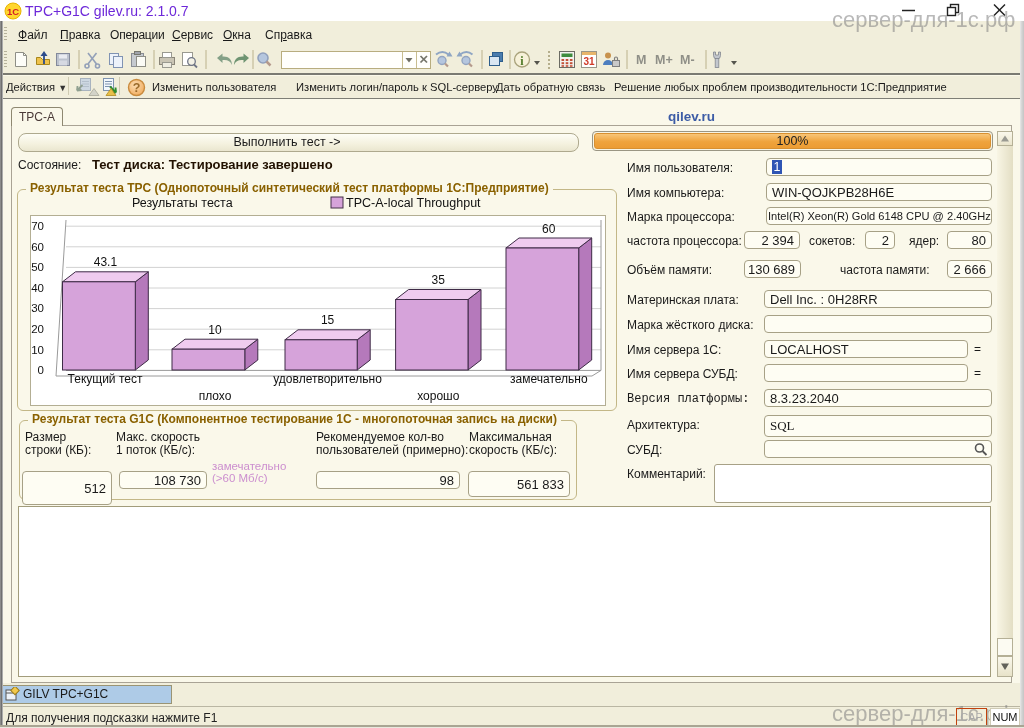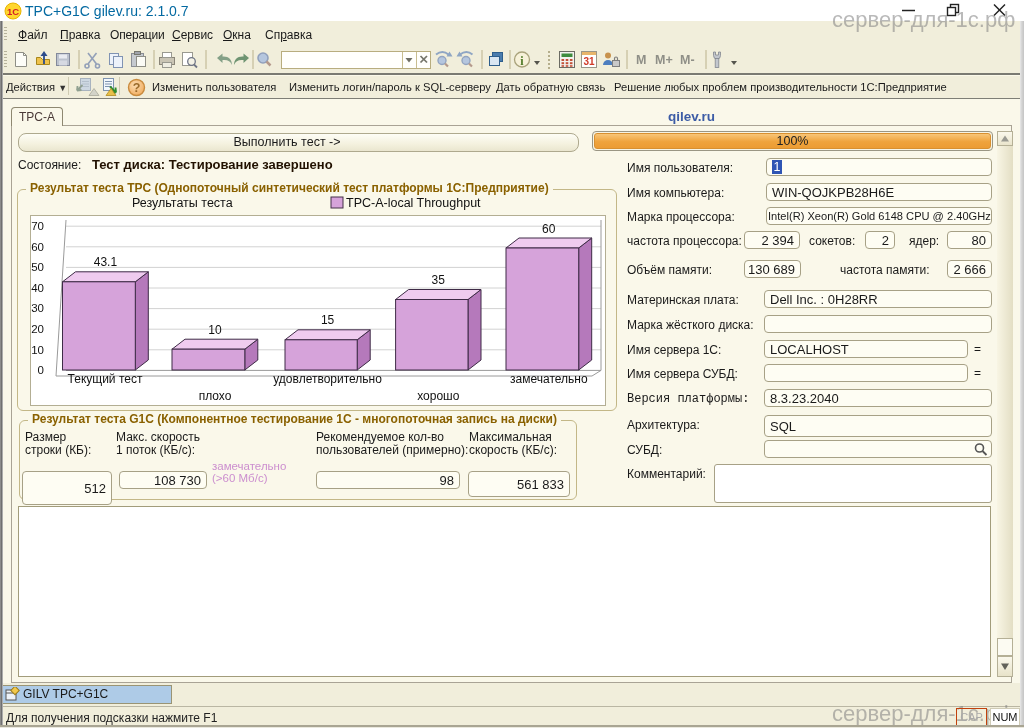--- a/index.html
+++ b/index.html
@@ -17,21 +17,21 @@
 .wm{position:absolute;color:rgba(128,128,128,0.55);font-size:22px;white-space:nowrap;z-index:50;}
 .tbt{position:absolute;font-size:11.2px;top:81px;white-space:nowrap;}
 </style></head>
 <body>
 
 <div class="abs" style="left:0;top:0;width:1024px;height:21px;background:#FFFFFF;"></div>
 <svg class="abs" style="left:4px;top:2px" width="18" height="18" viewBox="0 0 18 18">
  <circle cx="9" cy="9" r="8" fill="#FFD62E" stroke="#E8B400" stroke-width="1"></circle>
  <text x="9" y="12.5" font-size="9.5" font-weight="bold" fill="#D21F26" text-anchor="middle" font-family="Liberation Sans">1C</text>
 </svg>
-<div class="abs" style="left:25px;top:3px;font-size:14px;color:#0369a1;">TPC+G1C gilev.ru: 2.1.0.7</div>
+<div class="abs" style="left:25px;top:3px;font-size:14px;color:#6d28d9;">TPC+G1C gilev.ru: 2.1.0.7</div>
 <svg class="abs" style="left:890px;top:0" width="130" height="20" viewBox="0 0 130 20">
  <line x1="12" y1="10.5" x2="25" y2="10.5" stroke="#222" stroke-width="1.5"></line>
  <rect x="60.5" y="4.5" width="8" height="8" fill="#fff" stroke="#222" stroke-width="1.4"></rect>
  <rect x="57.5" y="7.5" width="8" height="8" fill="#fff" stroke="#222" stroke-width="1.4"></rect>
  <line x1="104" y1="4.5" x2="115" y2="15.5" stroke="#222" stroke-width="1.5"></line>
  <line x1="115" y1="4.5" x2="104" y2="15.5" stroke="#222" stroke-width="1.5"></line>
 </svg>
 
 <div class="grip" style="left:4px;top:27px;height:14px;"></div>
 <div class="lbl" style="left:18px;top:28px;font-size:12px;"><u>Ф</u>айл</div>
@@ -168,21 +168,21 @@
 <defs>
       <radialGradient id="hg" cx="0.4" cy="0.35" r="0.8">
         <stop offset="0" stop-color="#FBDCB2"></stop>
         <stop offset="1" stop-color="#EFA653"></stop>
       </radialGradient>
     </defs>
 <circle cx="9.5" cy="9.5" r="8" fill="url(#hg)" stroke="#C98B3E" stroke-width="1.4"></circle>
 <text x="9.5" y="14" font-size="12.5" font-weight="bold" fill="#9A6A2A" text-anchor="middle">?</text>
 </svg>
 <div class="tbt" style="left:152px;">Изменить пользователя</div>
-<div class="tbt" style="left:289px;text-align:center;">Изменить логин/пароль к SQL-серверу</div>
+<div class="tbt" style="left:296px;text-align:center;">Изменить логин/пароль к SQL-серверу</div>
 <div class="tbt" style="left:496px;">Дать обратную связь</div>
 <div class="tbt" style="left:614px;">Решение любых проблем производительности 1С:Предприятие</div>
 <div class="abs" style="left:0;top:98px;width:1024px;height:1px;background:#7E7E76;"></div>
 <div class="abs" style="left:3px;top:99px;width:1017px;height:584px;background:#FAF8EA;"></div>
 
 <div class="abs" style="left:11px;top:107px;width:50px;height:18px;border:1px solid #8E8871;border-bottom:none;border-radius:4px 4px 0 0;background:#FAF8EA;text-align:center;font-size:12px;line-height:18px;color:#4A3A38;z-index:3;">TPC-A</div>
 <div class="abs" style="left:668px;top:109px;font-size:13.5px;font-weight:bold;color:#3C5CA6;">qilev.ru</div>
 
 <div class="abs" style="left:11px;top:125px;width:1001px;height:558px;border:1px solid #A9A395;box-sizing:border-box;"></div>
 <div class="abs" style="left:12px;top:125px;width:49px;height:1px;background:#FAF8EA;z-index:4;"></div>
@@ -298,21 +298,21 @@
 <div class="fld" style="left:764px;top:315px;width:228px;height:18px;"></div>
 <div class="lbl" style="left:627px;top:343px;">Имя сервера 1С:</div>
 <div class="fld" style="left:764px;top:340px;width:204px;height:18px;">LOCALHOST</div>
 <div class="lbl" style="left:974px;top:342px;">=</div>
 <div class="lbl" style="left:627px;top:367px;">Имя сервера СУБД:</div>
 <div class="fld" style="left:764px;top:364px;width:204px;height:18px;"></div>
 <div class="lbl" style="left:974px;top:366px;">=</div>
 <div class="lbl" style="left:627px;top:392px;font-family:Liberation Mono, monospace;">Версия платформы:</div>
 <div class="fld" style="left:764px;top:389px;width:228px;height:18px;">8.3.23.2040</div>
 <div class="lbl" style="left:627px;top:418px;">Архитектура:</div>
-<div class="fld" style="left:764px;top:415px;width:228px;height:22px;">SQL</div>
+<div class="fld" style="left:764px;top:415px;width:228px;height:22px;font-family:Liberation Serif, serif;">SQL</div>
 <div class="lbl" style="left:627px;top:443px;">СУБД:</div>
 <div class="fld" style="left:764px;top:440px;width:228px;height:18px;"></div>
 <svg class="abs" style="left:973px;top:442px;" width="16" height="15" viewBox="0 0 16 15">
 <circle cx="6.5" cy="6" r="4" fill="none" stroke="#555" stroke-width="1.6"></circle>
 <line x1="9.5" y1="9" x2="13.5" y2="13" stroke="#555" stroke-width="1.8"></line>
 </svg>
 <div class="lbl" style="left:627px;top:467px;">Комментарий:</div>
 <div class="abs" style="left:714px;top:464px;width:278px;height:39px;background:#fff;border:1px solid #A7A186;border-radius:3px;box-sizing:border-box;"></div>
 
 <div class="abs" style="left:997px;top:146px;width:16px;height:510px;background:linear-gradient(90deg,#F8F5E4,#E3DEC4);"></div>

